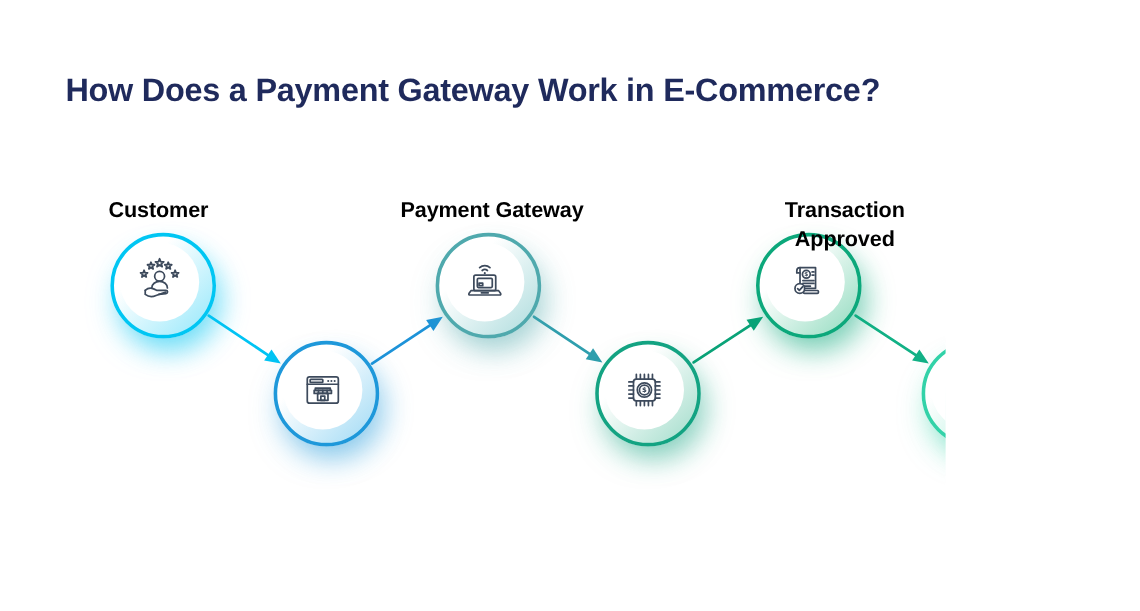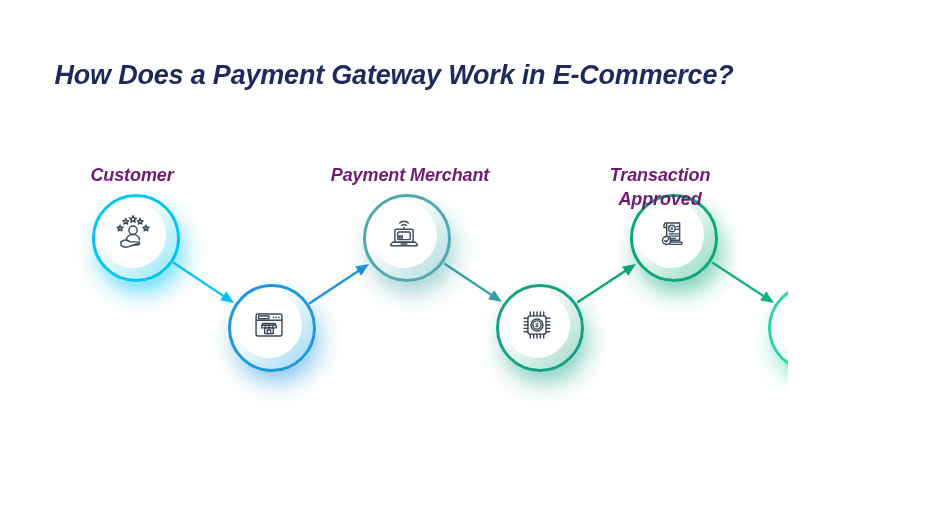--- a/index.html
+++ b/index.html
@@ -1,19 +1,18 @@
 <!DOCTYPE html>
 <html><head>
 <meta charset="utf-8">
 <style>
   html,body{margin:0;padding:0;background:#fff;}
   .canvas{
     position:relative;width:788px;height:509px;background:#fff;overflow:hidden;
     font-family:"Liberation Sans",sans-serif;
-    font-style:italic;
   }
   .title{
     position:absolute;left:0;right:0;top:60px;margin:0;
     text-align:center;font-size:27px;font-weight:bold;letter-spacing:-0.2px;
     color:#1f2a5c;
   }
   .arrows{position:absolute;left:0;top:0;}
   .arrows line{stroke-width:2.3;stroke-linecap:round;}
   .node{position:absolute;width:88px;height:88px;}
   .ring{
@@ -25,21 +24,21 @@
   }
   .inner{
     position:absolute;left:5px;top:5px;width:66px;height:66px;border-radius:50%;
     background:#fff;display:flex;align-items:center;justify-content:center;
   }
   .icon{stroke:#3d4a5c;fill:none;stroke-width:1.5;stroke-linecap:round;stroke-linejoin:round;}
   .icon .fillDot{fill:#3d4a5c;stroke:none;}
   .icon .glyph{fill:#3d4a5c;stroke:none;font-family:"DejaVu Sans",sans-serif;font-weight:bold;}
   .label{
     position:absolute;transform:translateX(-50%);
-    color:#701a75;font-size:18px;font-weight:bold;white-space:pre-line;
+    color:#000000;font-size:18px;font-weight:bold;white-space:pre-line;
     text-align:center;line-height:23.5px;letter-spacing:-0.1px;
   }
 </style>
 </head>
 <body>
 
 <div class="canvas">
 
   <h1 class="title">How Does a Payment Gateway Work in E-Commerce?</h1>
 
@@ -173,16 +172,16 @@
           <circle cx="16.8" cy="32.6" r="2"></circle>
           <circle cx="24" cy="32.6" r="2"></circle>
           <circle cx="31.2" cy="32.6" r="2"></circle>
           <path d="M13.8,38.4 a3,3 0 0 1 6,0 z M21,38.4 a3,3 0 0 1 6,0 z M28.2,38.4 a3,3 0 0 1 6,0 z"></path>
         </svg>
       </div>
     </div>
   </div>
 
   <div class="label" style="left:132px;top:164px">Customer</div>
-  <div class="label" style="left:410px;top:164px">Payment Merchant</div>
-  <div class="label" style="left:660px;top:164px">Transaction Approved</div>
+  <div class="label" style="left:410px;top:164px">Payment Gateway</div>
+  <div class="label" style="left:704px;top:164px">Transaction Approved</div>
 
 </div>
 
 </body></html>

